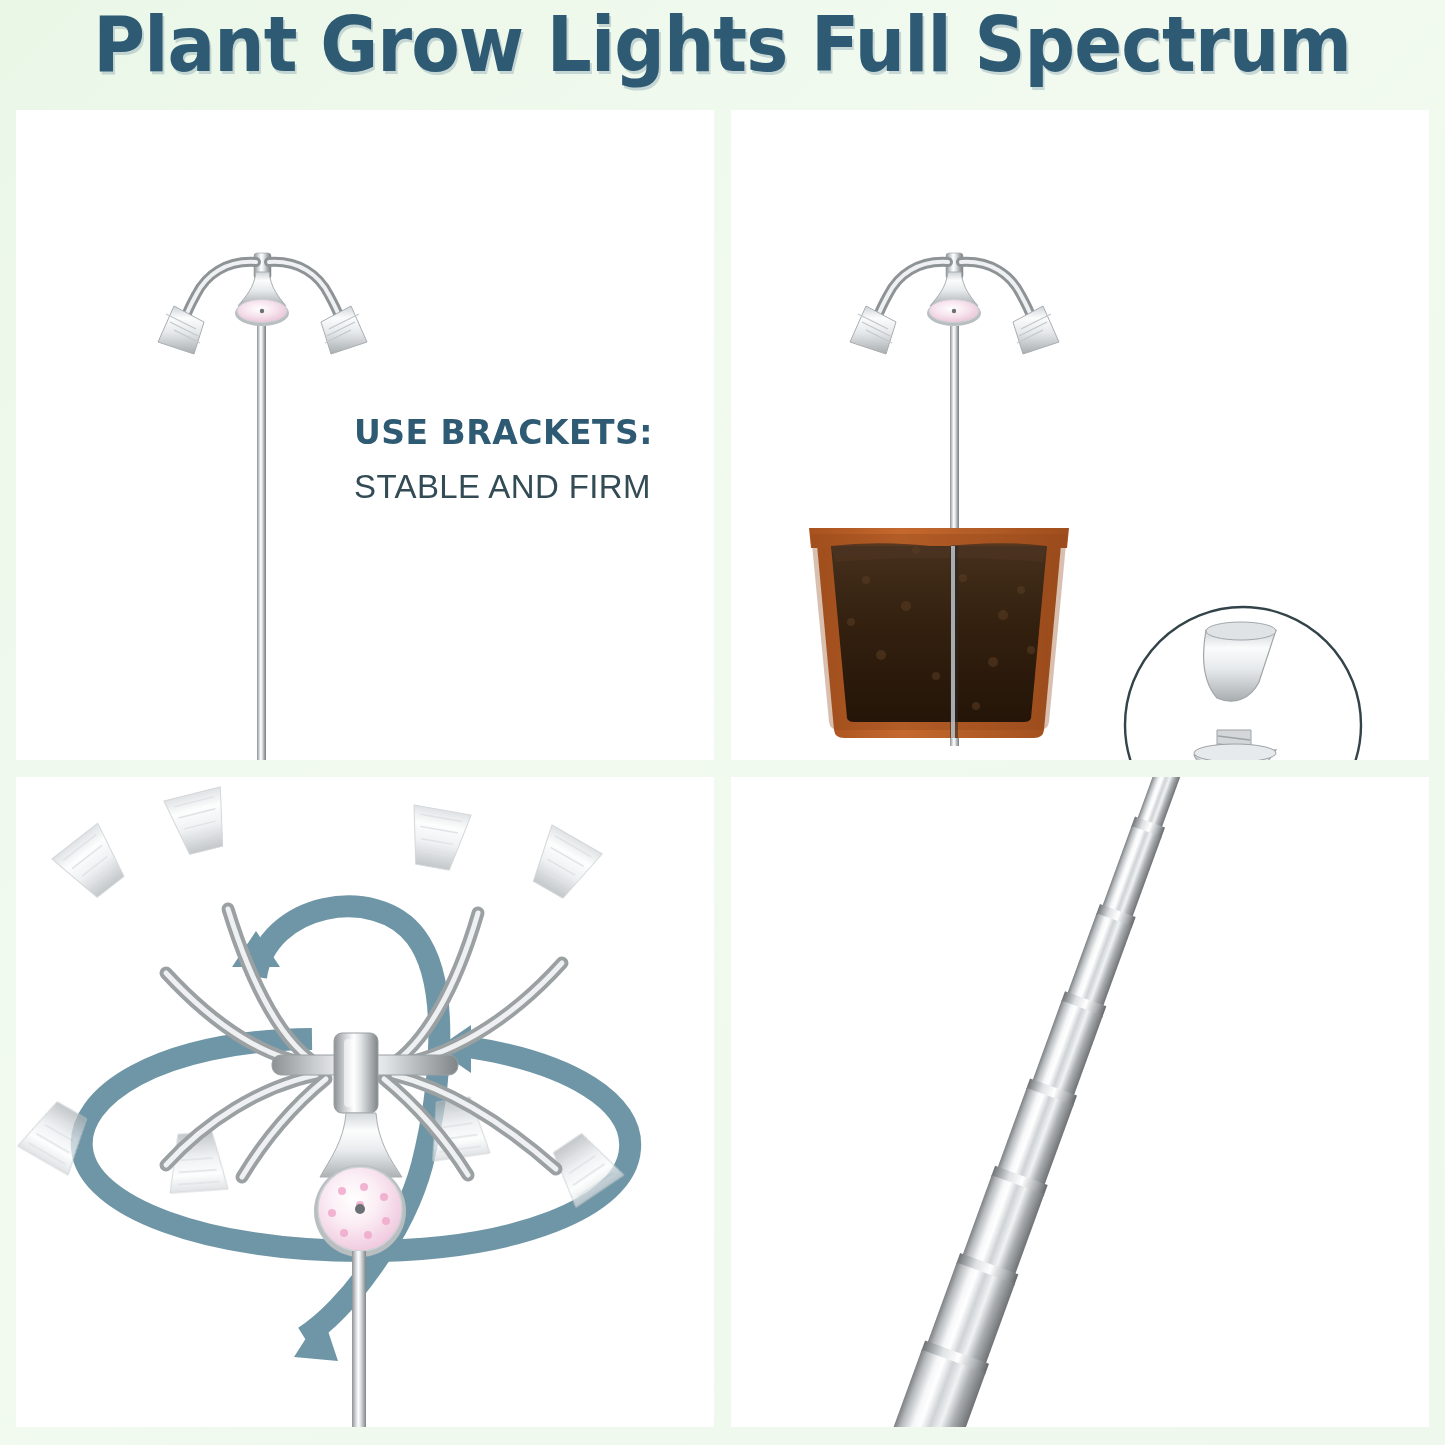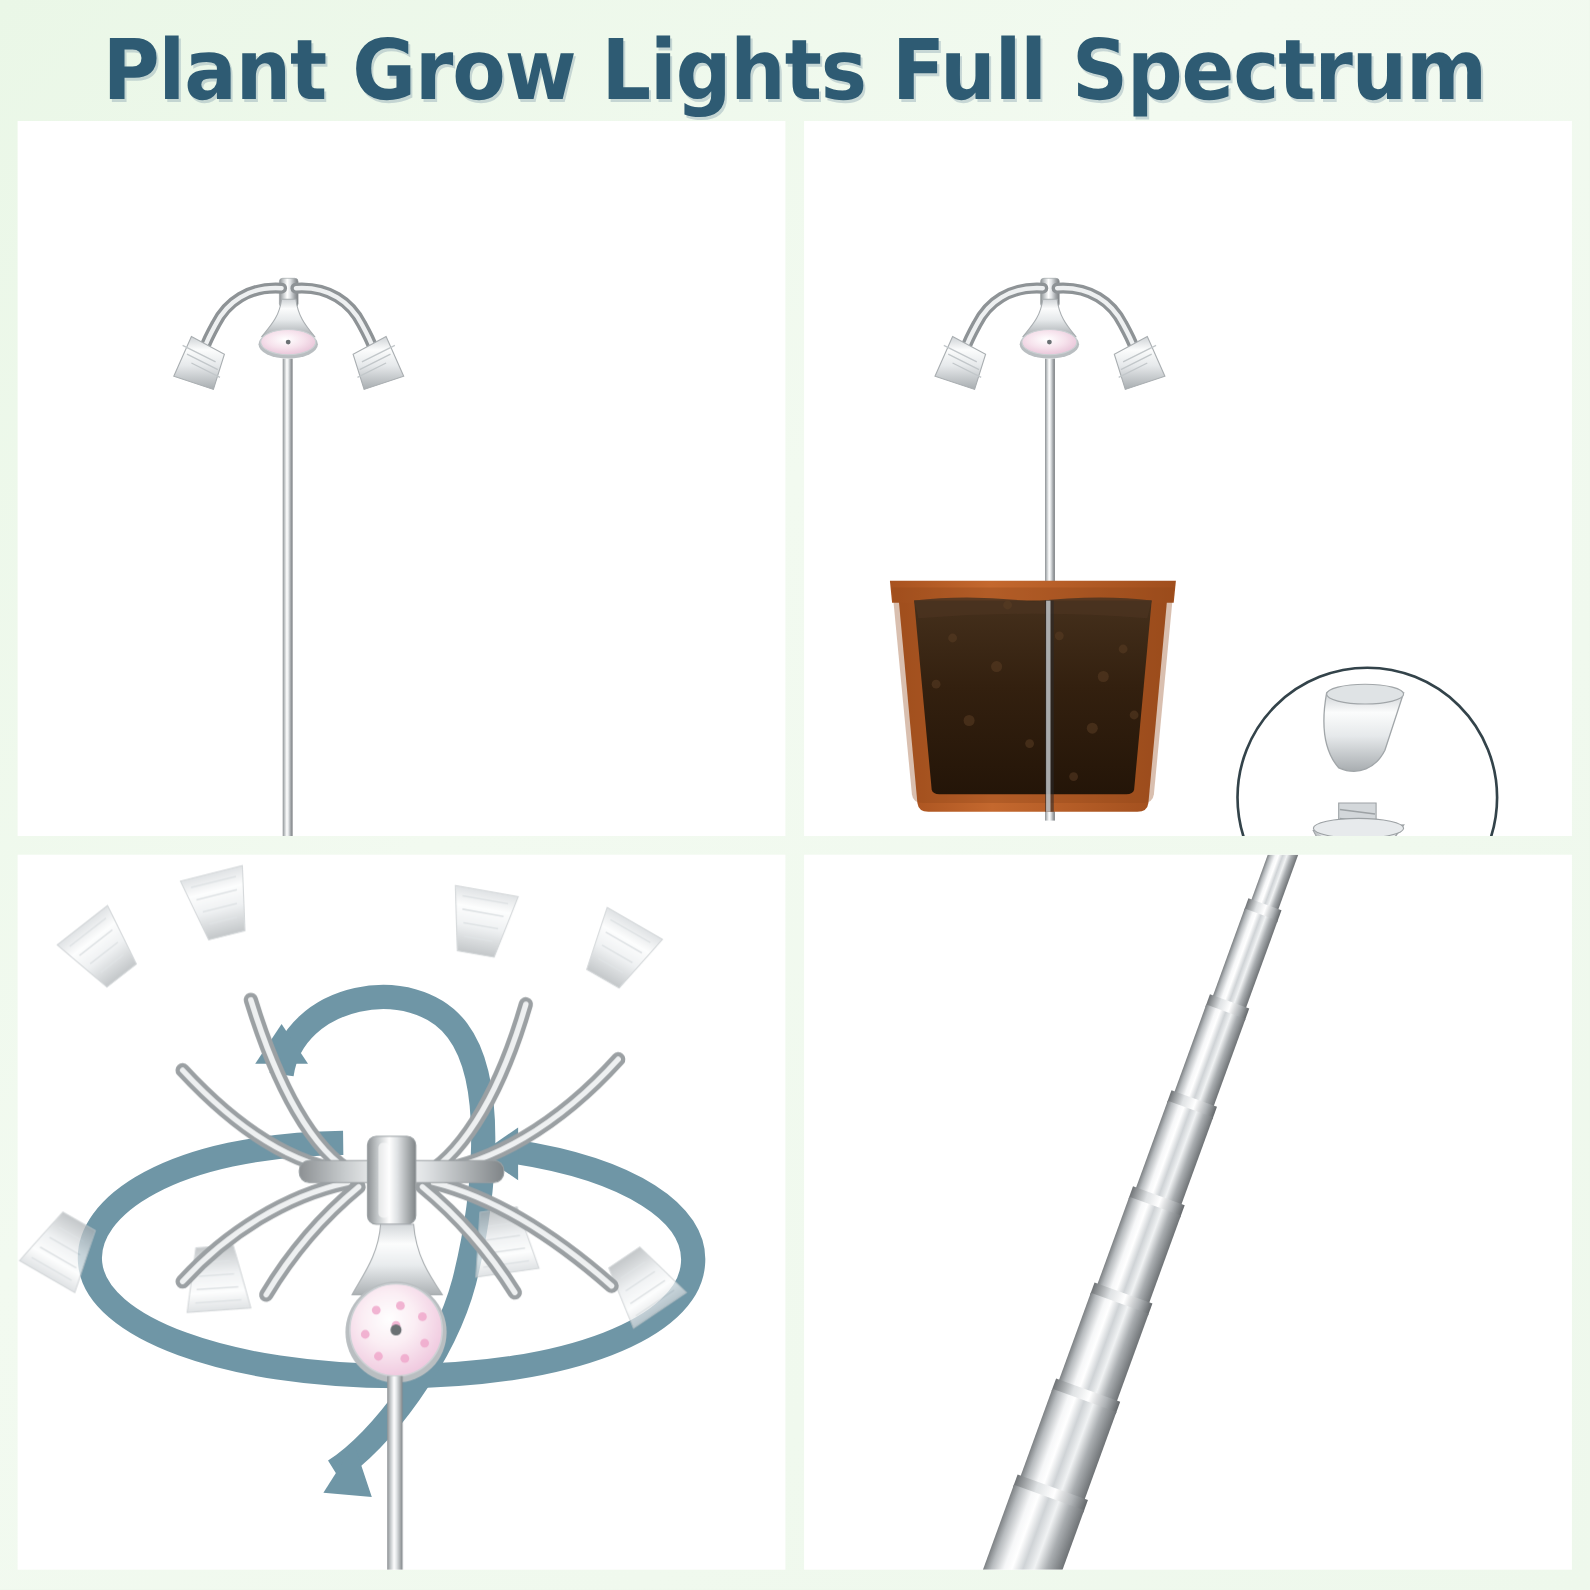--- a/index.html
+++ b/index.html
@@ -11,21 +11,21 @@
   }
   .page {
     position: relative;
     width: 1445px; height: 1445px;
     background: linear-gradient(135deg,#eaf7e7 0%,#f2faf0 40%,#eef8ec 100%);
   }
 
   
   .title-bar {
     position: absolute; left: 0; top: 0; width: 1445px; height: 108px;
-    display: flex; align-items: flex-end; justify-content: center;
+    display: flex; align-items: flex-start; justify-content: center;
   }
   .title-text {
     font-family: "DejaVu Sans", sans-serif;
     font-weight: bold;
     font-size: 76px;
     letter-spacing: -1px;
     color: #2e5b73;
     text-shadow: 2px 3px 0 rgba(120,150,165,0.35);
     transform: scaleX(0.93);
     white-space: nowrap;
@@ -129,20 +129,24 @@
 
         <path d="M335 196 L305 212 L315 244 L351 232 Z" fill="url(#shade1)" stroke="#a9aeb1" stroke-width="1"></path>
         <path d="M343 204 L313 219 M339 212 L311 226 M335 220 L309 233" stroke="#c2c7ca" stroke-width="1.2" fill="none"></path>
 
         <path d="M240 162 C 238 178 230 186 222 196 L270 196 C 262 186 255 178 253 162 Z" fill="url(#shade1)" stroke="#a9aeb1" stroke-width="1"></path>
         <ellipse cx="246" cy="203" rx="27" ry="13" fill="#b9bec1"></ellipse>
         <ellipse cx="246" cy="201" rx="25" ry="11.5" fill="url(#led1)" stroke="#cbd0d3" stroke-width="1"></ellipse>
         <circle cx="246" cy="201" r="2.2" fill="#6a7073"></circle>
       </svg>
 
+      <div class="callout c1">
+        <div class="hd">USE BRACKETS:</div>
+        <div class="bd">STABLE AND FIRM</div>
+      </div>
     </div>
 
     <div class="panel">
       <svg class="p1-stand" viewBox="0 0 698 650" preserveAspectRatio="none">
         <defs>
           <linearGradient id="chrome2" x1="0" y1="0" x2="1" y2="0">
             <stop offset="0%" stop-color="#8d9194"></stop>
             <stop offset="20%" stop-color="#c4c8ca"></stop>
             <stop offset="42%" stop-color="#ffffff"></stop>
             <stop offset="58%" stop-color="#e2e5e7"></stop>

